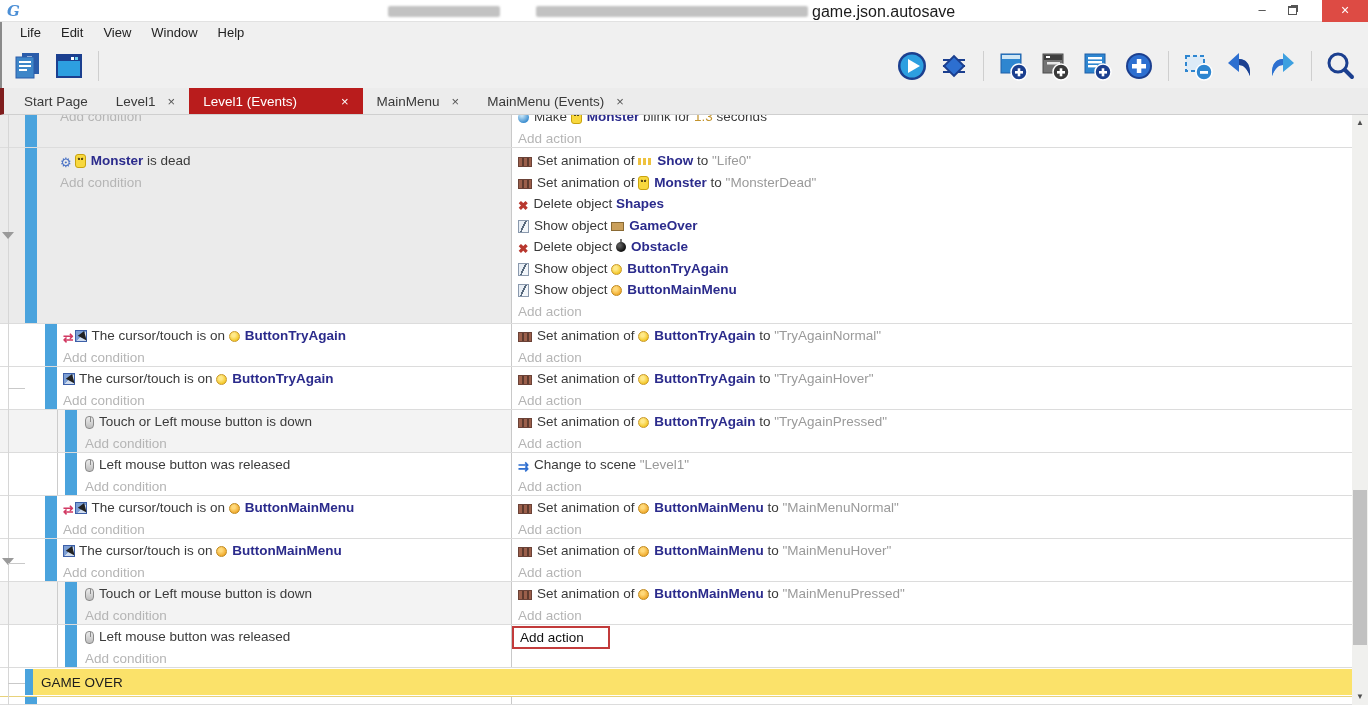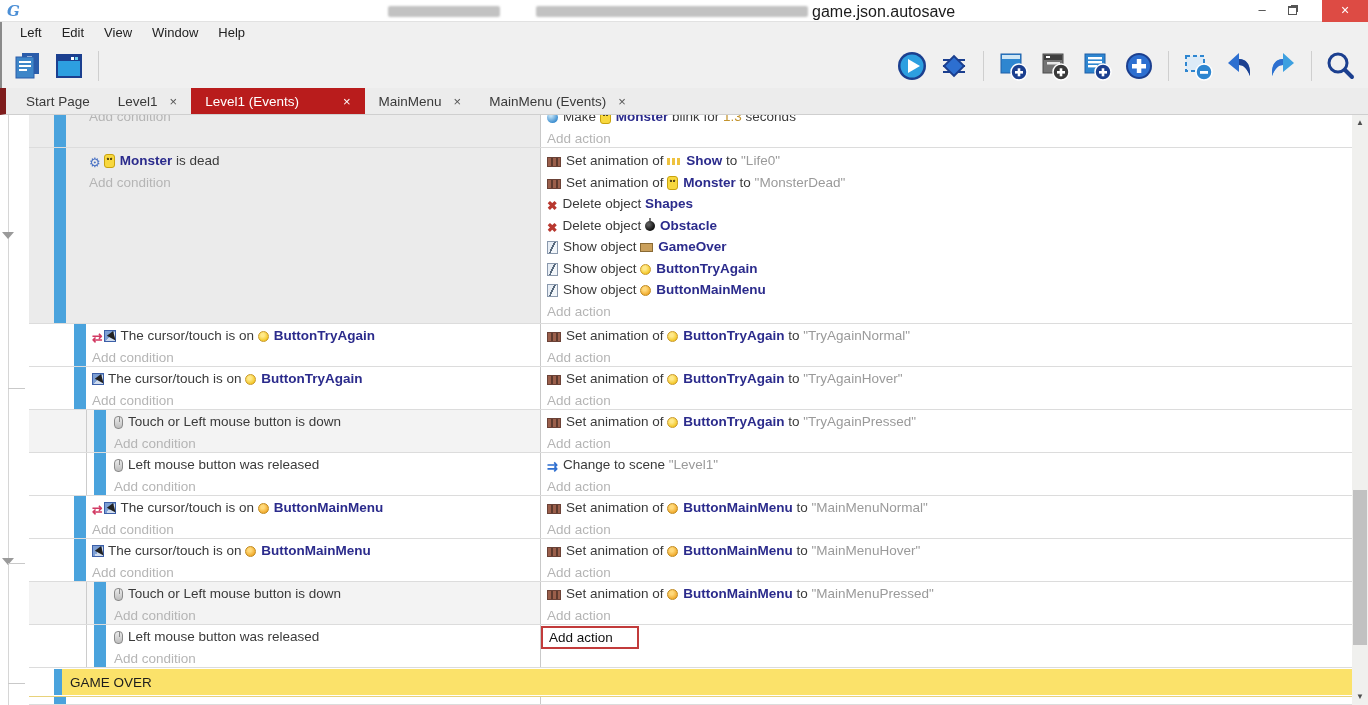--- a/index.html
+++ b/index.html
@@ -23,29 +23,29 @@
 
   
   .toolbar { position:absolute; left:0; top:44px; width:100%; height:44px; background:#f0f0f0; border-left:2px solid #8a8a8a; }
   .tb-group { position:absolute; top:5px; display:flex; align-items:center; gap:8px; }
   .tb-left { left:8px; }
   .tb-right { right:10px; }
   .tbtn { width:34px; height:34px; display:flex; align-items:center; justify-content:center; }
   .tb-sep { width:1px; height:30px; background:#cfcfcf; margin:0 4px; }
 
   
-  .tabbar { position:absolute; left:0; top:88px; width:100%; height:27px; background:#ececec; border-left:6px solid #7f1d1d; border-bottom:1px solid #cfcfcf; display:flex; align-items:stretch; padding-left:6px; }
+  .tabbar { position:absolute; left:0; top:88px; width:100%; height:27px; background:#ececec; border-left:4px solid #7f1d1d; border-bottom:1px solid #cfcfcf; display:flex; align-items:stretch; padding-left:6px; }
   .tab { display:flex; align-items:center; padding:0 14px; font-size:13.5px; color:#3a3a3a; }
   .tab .closex { margin-left:12px; font-size:13px; color:#555; }
   .tab.active { background:#b91c1c; color:#fff;gap:32px; }
   .tab.active .closex { color:#fff; }
 
   
   .sheet { position:absolute; left:0; top:115px; width:1368px; height:590px; background:#fff; }
-  .rows { position:absolute; left:0; top:0; width:1352px; height:590px; overflow:hidden;padding-left:29px; }
+  .rows { position:absolute; left:0; top:0; width:1352px; height:590px; overflow:hidden; }
   .ev-row { position:relative; display:flex; width:100%; border-bottom:1px solid #dcdcdc; background:#fff; }
   .cell-l { position:relative; width:512px; border-right:1px solid #c9c9c9; overflow:hidden; }
   .cell-r { position:relative; flex:1; overflow:hidden; }
   .bgL-gray  .cell-l { background:#ebebeb; }
   .bgL-gray2 .cell-l { background:#f3f3f3; }
   .r-std { height:43px; } .r-big { height:176px; } .r-partial { height:33px; } .r-stub { height:8px; }
   .Llines, .Rlines { position:relative; padding-top:1px; }
   .Rlines { padding-left:6px; }
   .r-partial .Llines, .r-partial .Rlines { margin-top:-10px; }
   .r-big .Llines, .r-big .Rlines { padding-top:2px; }
@@ -106,21 +106,21 @@
     <span class="app-logo">G</span>
     <span class="blurbox" style="left:388px;width:112px;"></span>
     <span class="blurbox" style="left:536px;width:272px;"></span>
     <span class="title-text">game.json.autosave</span>
     <span class="winbtn btn-min">–</span>
     <span class="winbtn btn-max"><span class="maxglyph"></span></span>
     <span class="winbtn btn-close">×</span>
   </div>
 
   <div class="menubar" id="menubar">
-      <span class="menu-item">Left</span>
+      <span class="menu-item">Life</span>
       <span class="menu-item">Edit</span>
       <span class="menu-item">View</span>
       <span class="menu-item">Window</span>
       <span class="menu-item">Help</span>
     </div>
 
   <div class="toolbar">
     <div class="tb-group tb-left">
       <span class="tbtn">
         <svg width="30" height="30">
@@ -274,22 +274,22 @@
             <div class="Llines">
               <div class="line"><span class="ic ic-gear">⚙</span><span class="ic ic-monster"></span><span class="seg seg-o">Monster</span><span class="seg seg-p"> is dead</span></div>
               <div class="line"><span class="ph">Add condition</span></div>
             </div>
           </div>
           <div class="cell-r">
             <div class="Rlines">
               <div class="line"><span class="ic ic-setanim"></span><span class="seg seg-p">Set animation of </span><span class="ic ic-life"></span><span class="seg seg-o">Show</span><span class="seg seg-p"> to </span><span class="seg seg-q">"Life0"</span></div>
               <div class="line"><span class="ic ic-setanim"></span><span class="seg seg-p">Set animation of </span><span class="ic ic-monster"></span><span class="seg seg-o">Monster</span><span class="seg seg-p"> to </span><span class="seg seg-q">"MonsterDead"</span></div>
               <div class="line"><span class="ic ic-del">✖</span><span class="seg seg-p">Delete object </span><span class="seg seg-o">Shapes</span></div>
+              <div class="line"><span class="ic ic-show"></span><span class="seg seg-p">Show object </span><span class="ic ic-gameover"></span><span class="seg seg-o">GameOver</span></div>
               <div class="line"><span class="ic ic-del">✖</span><span class="seg seg-p">Delete object </span><span class="ic ic-bomb"></span><span class="seg seg-o">Obstacle</span></div>
-              <div class="line"><span class="ic ic-show"></span><span class="seg seg-p">Show object </span><span class="ic ic-gameover"></span><span class="seg seg-o">GameOver</span></div>
               <div class="line"><span class="ic ic-show"></span><span class="seg seg-p">Show object </span><span class="ic ic-coin"></span><span class="seg seg-o">ButtonTryAgain</span></div>
               <div class="line"><span class="ic ic-show"></span><span class="seg seg-p">Show object </span><span class="ic ic-coin2"></span><span class="seg seg-o">ButtonMainMenu</span></div>
               <div class="line"><span class="ph">Add action</span></div>
             </div>
           </div>
         </div>
         <div class="ev-row r-std lvl1">
           <div class="cell-l">
             <div class="bar"></div>
             <div class="Llines">

